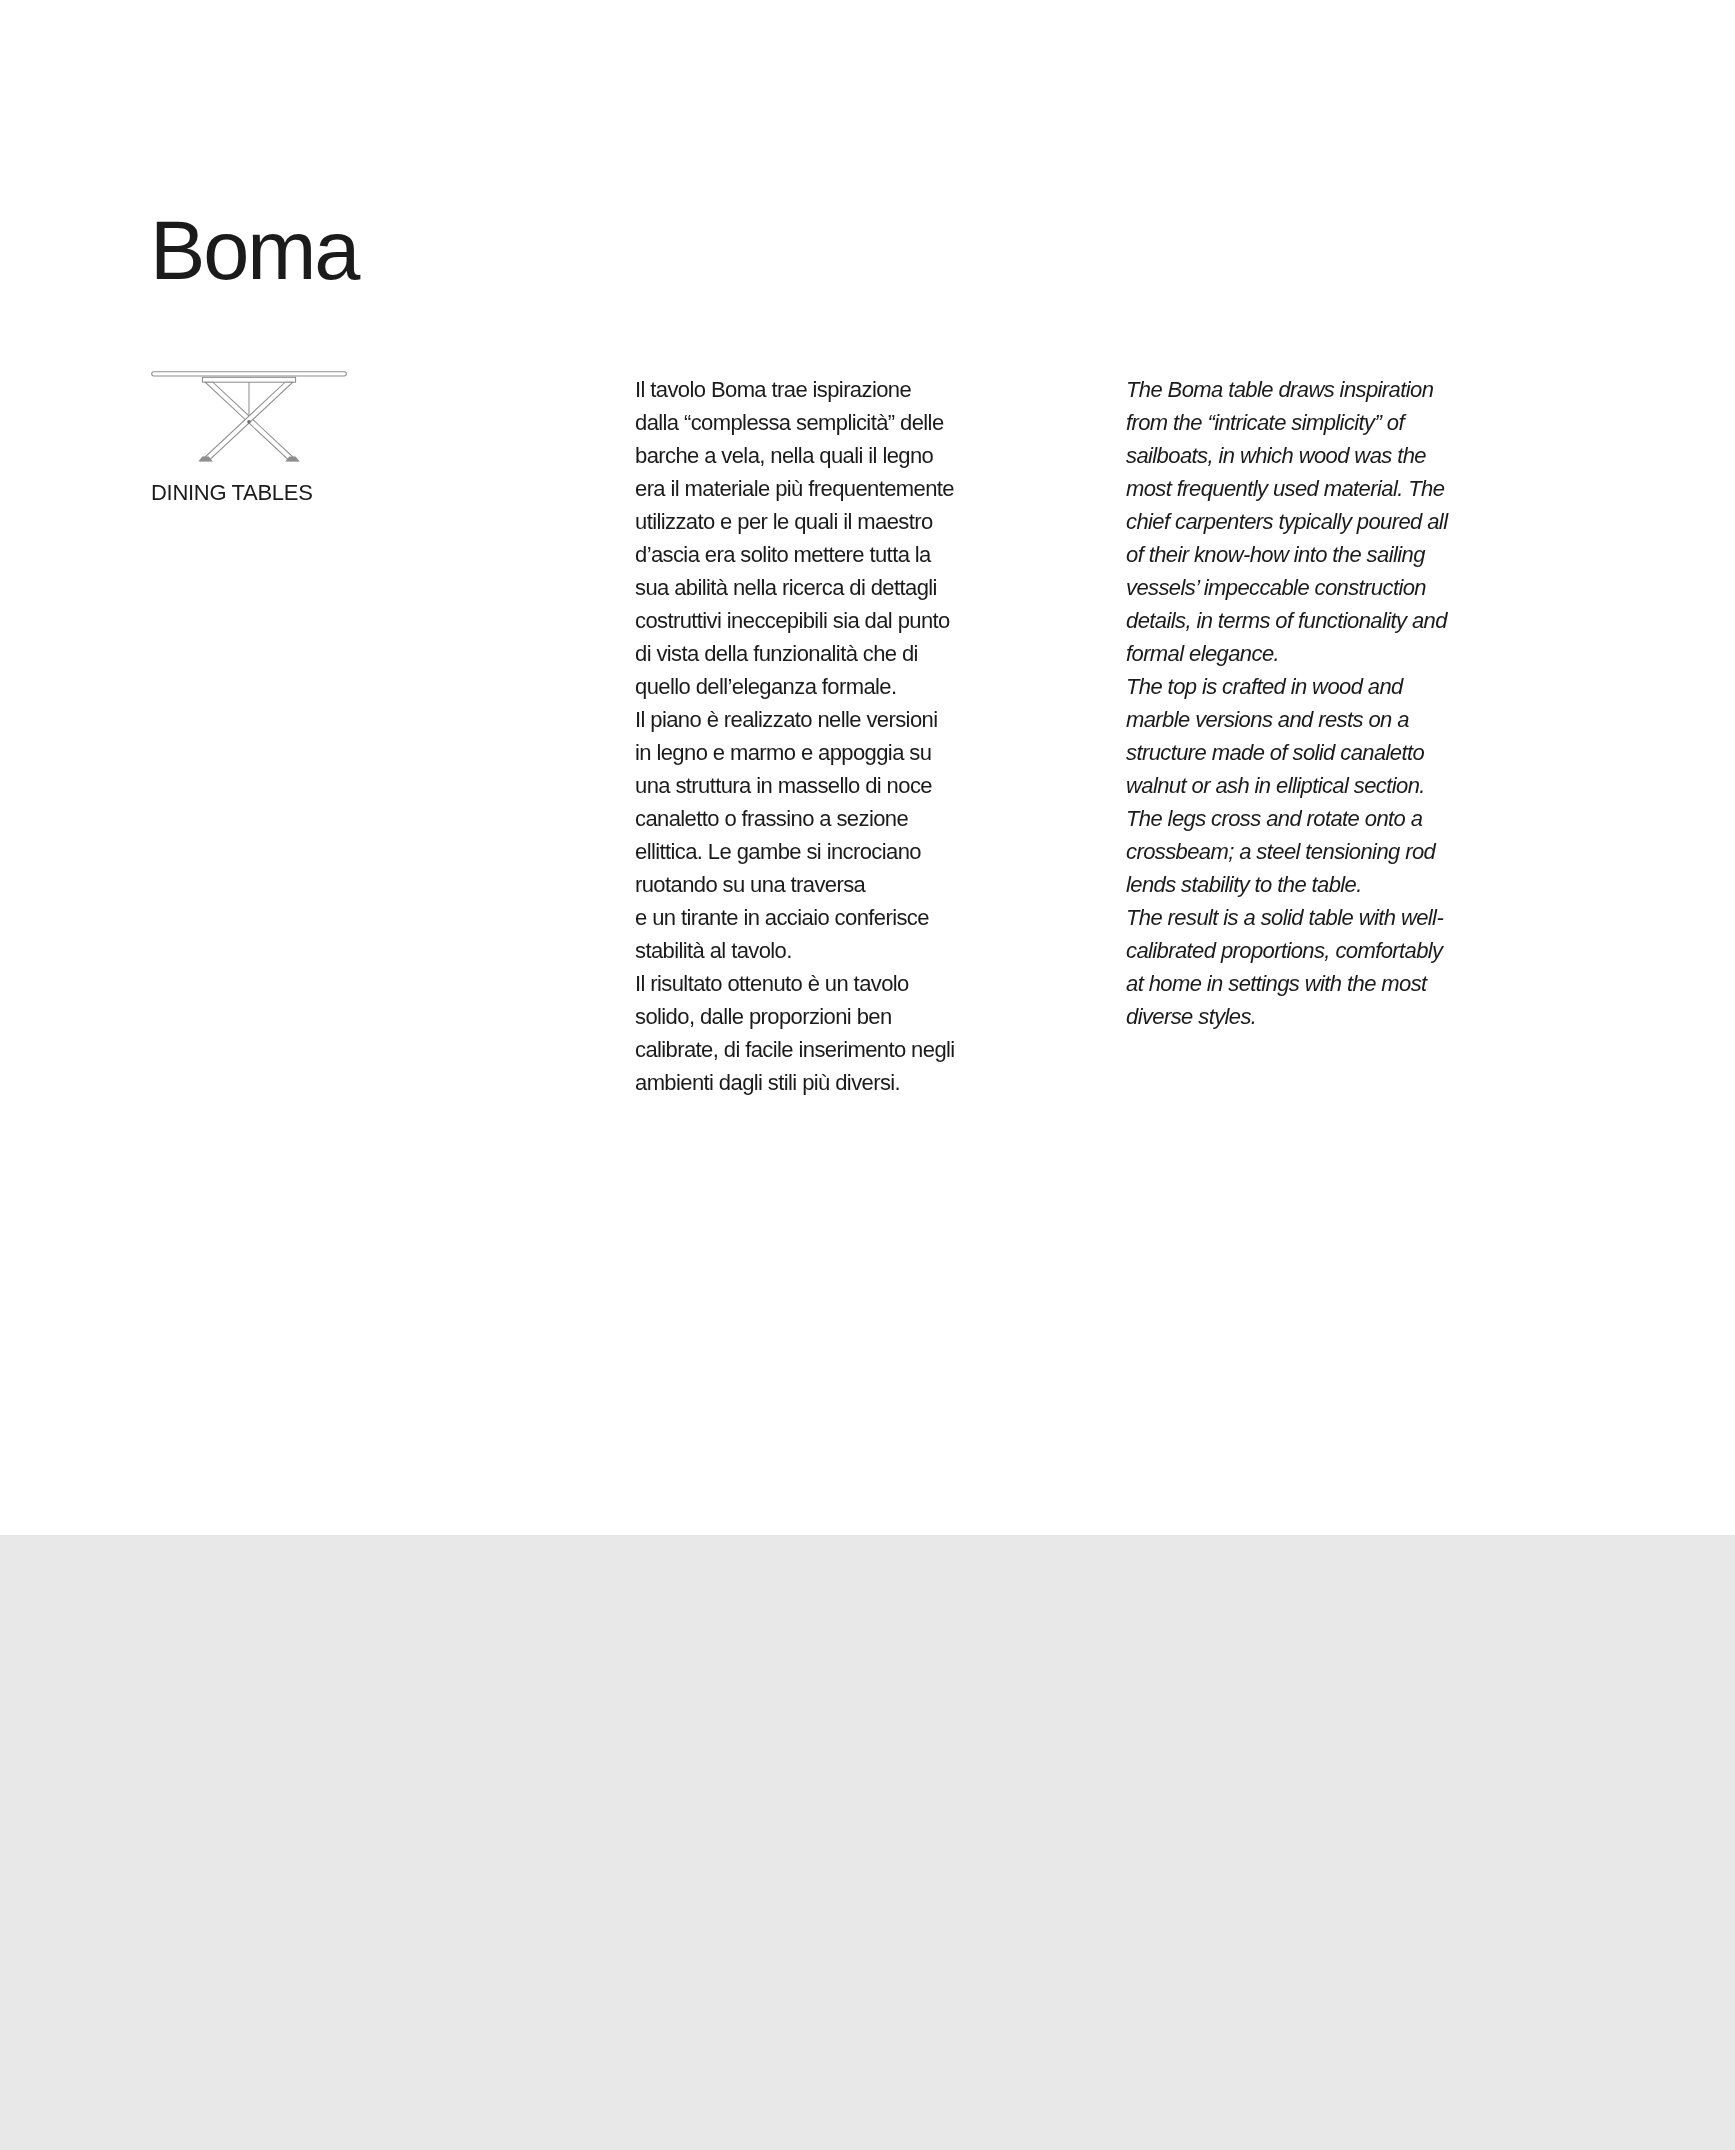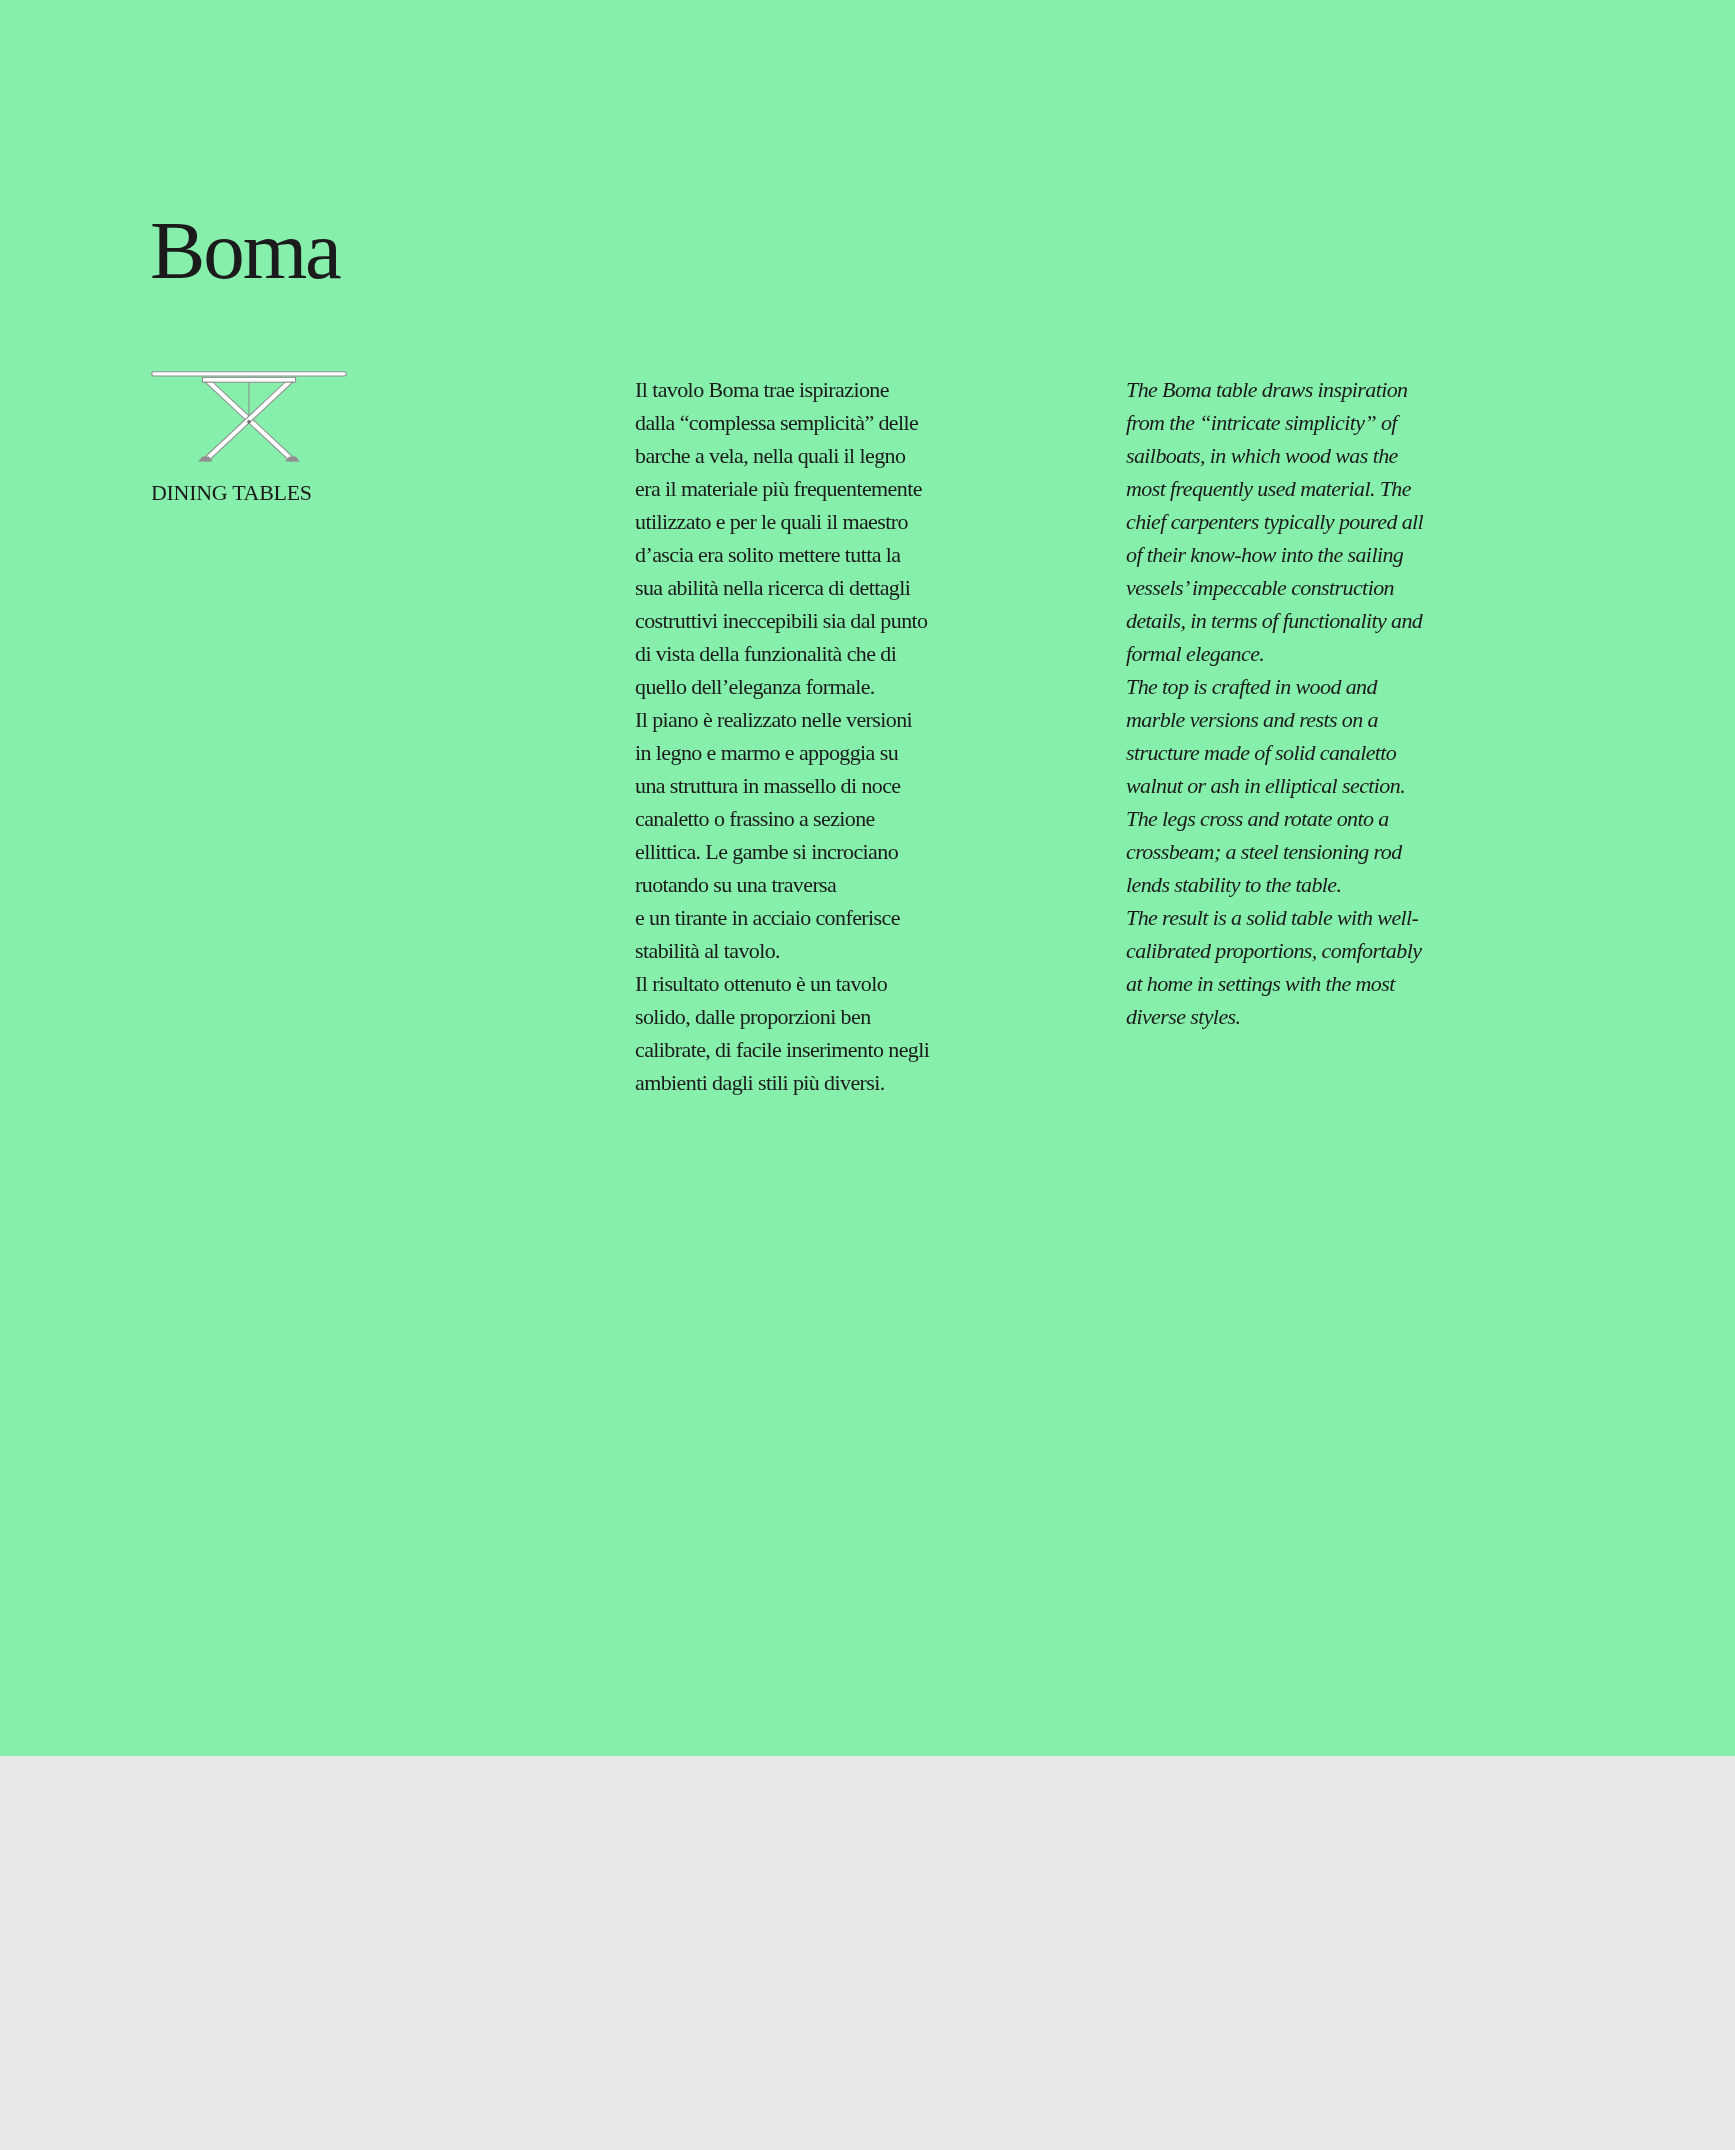--- a/index.html
+++ b/index.html
@@ -1,21 +1,21 @@
 <!DOCTYPE html>
 <html style="font-size:11px"><head>
 <meta charset="utf-8">
 <style>
   html, body { margin: 0; padding: 0; background: #e8e8e8; }
   .page {
     position: relative;
     width: 1736px;
-    height: 1756px;
-    background: #86efac;
-    font-family: Liberation Serif, serif;
+    height: 1535px;
+    background: #ffffff;
+    font-family: Liberation Sans, sans-serif;
     color: #1b1b1b;
     overflow: hidden;
   }
   .title {
     position: absolute;
     left: 150px;
     top: 153px;
     font-size: 83px;
     line-height: 1;
     font-weight: 400;

